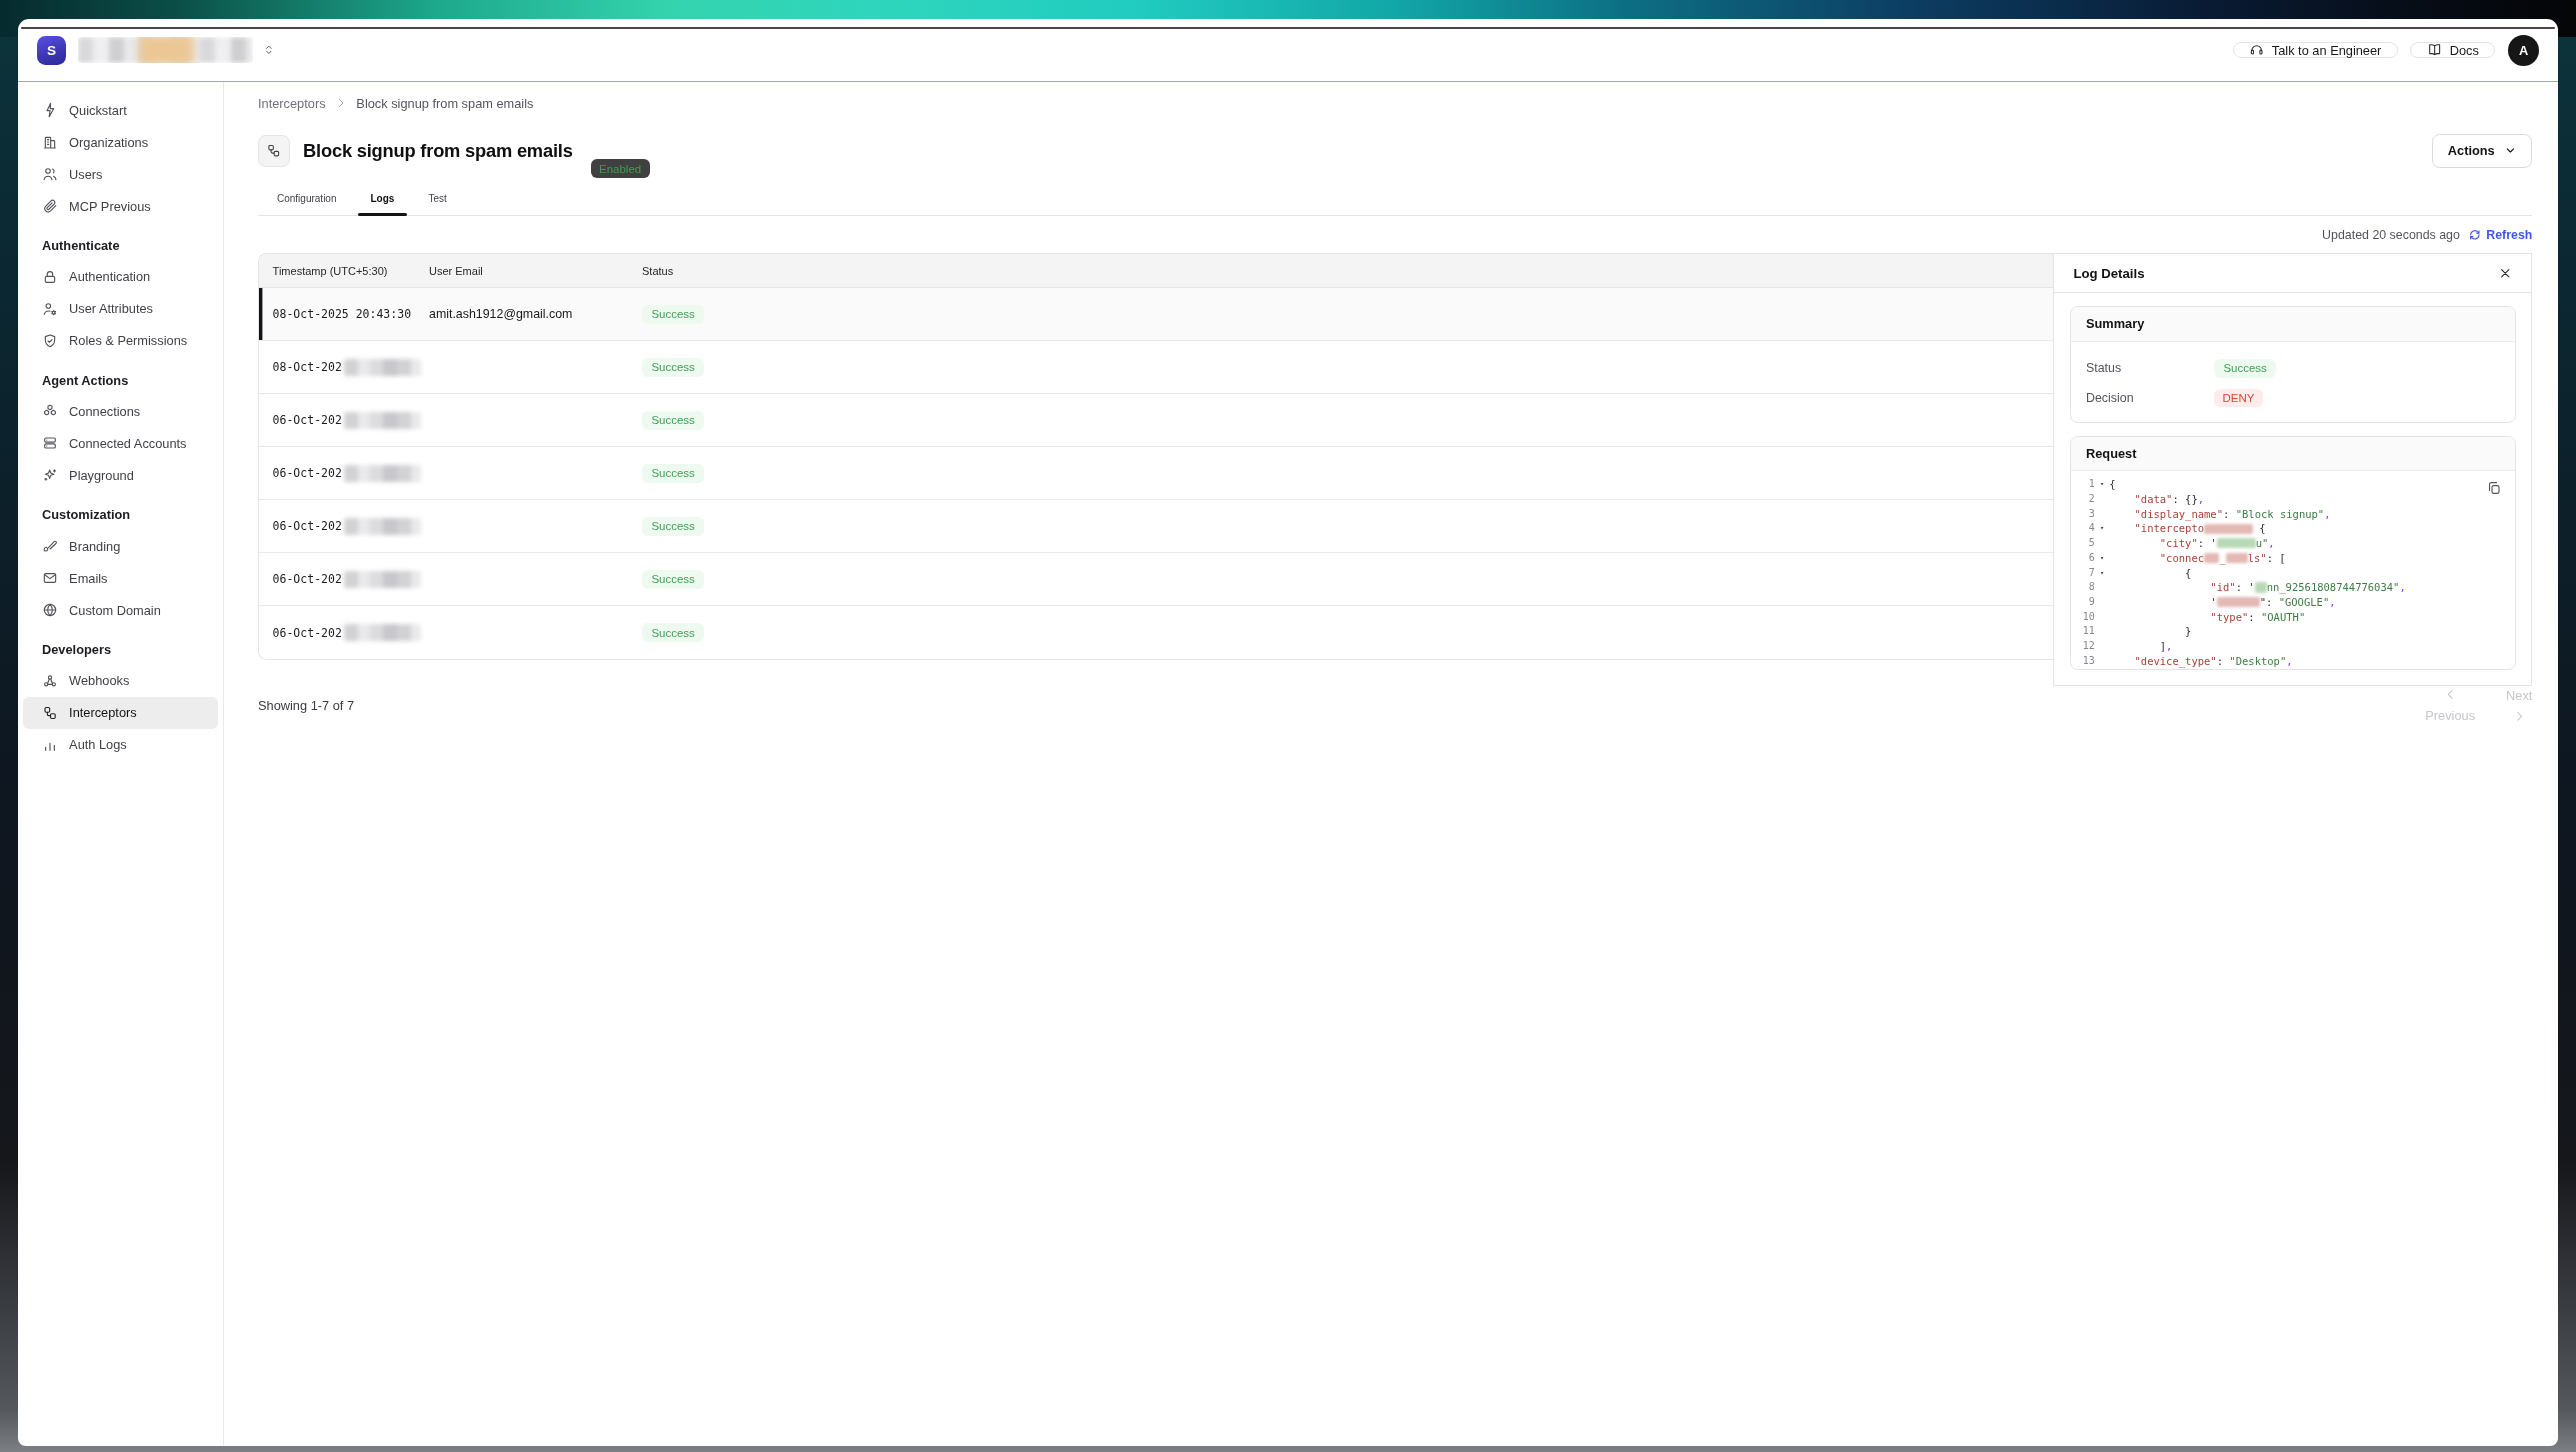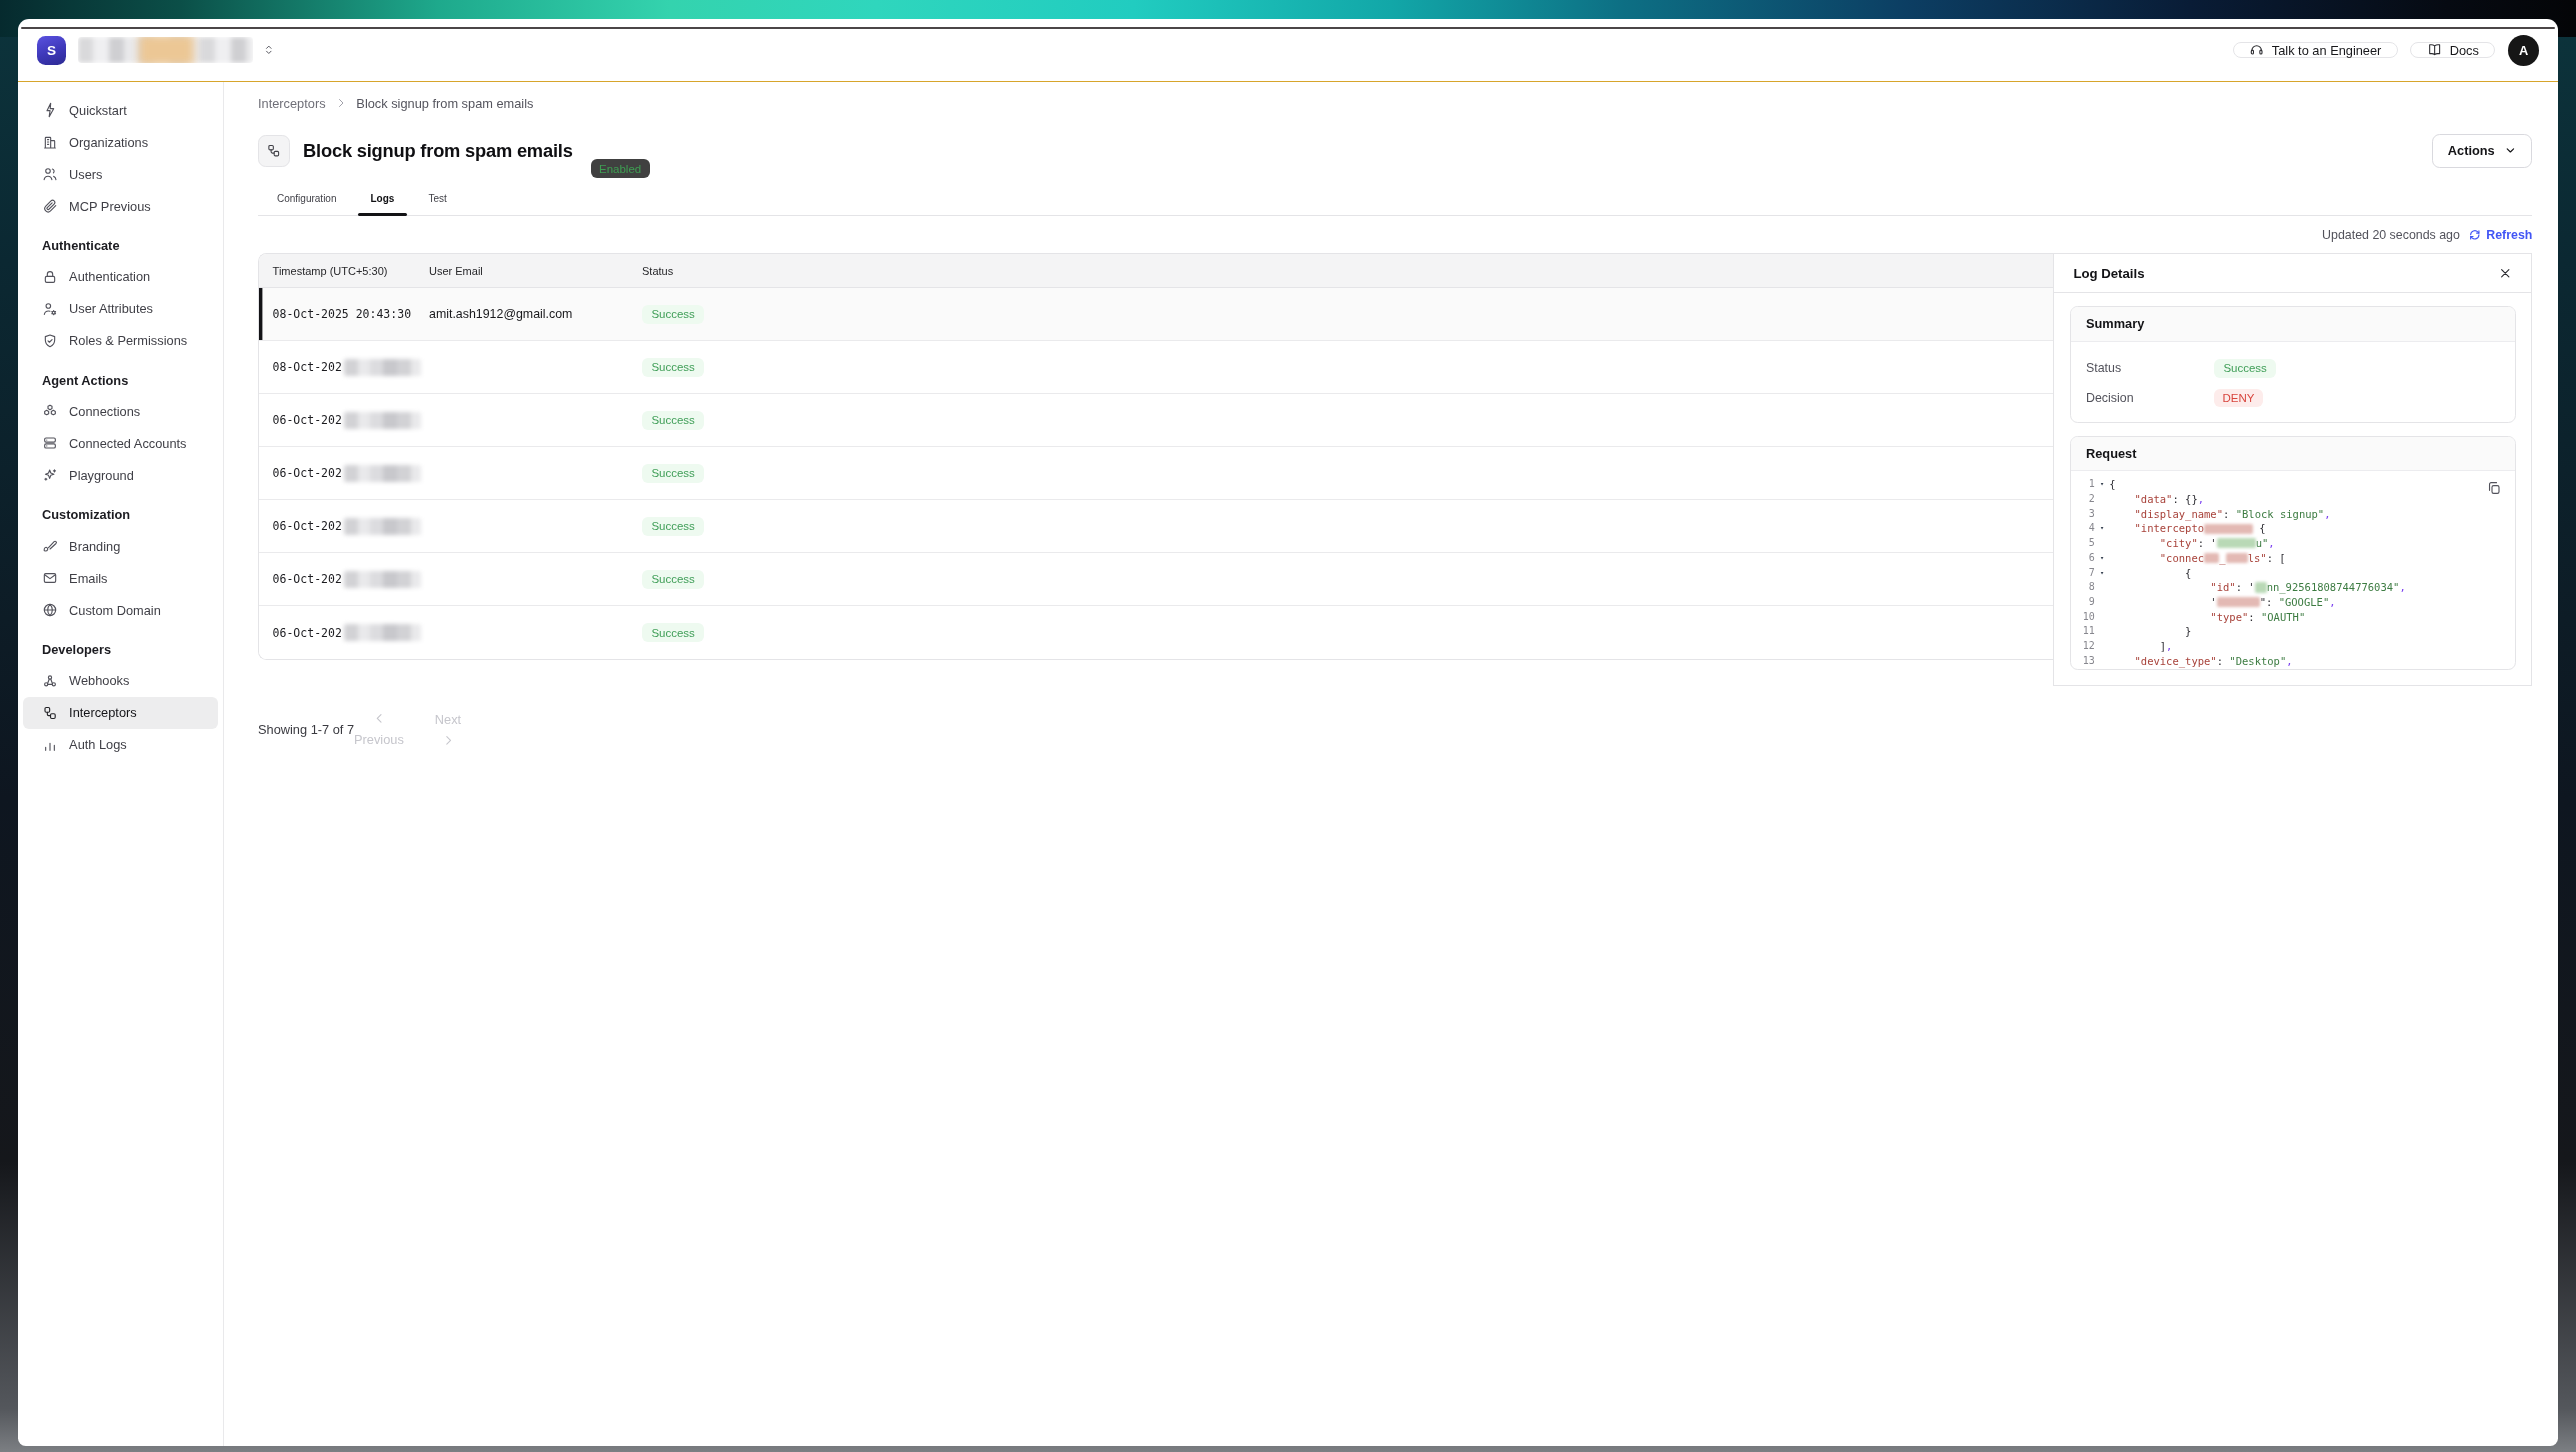--- a/index.html
+++ b/index.html
@@ -103,21 +103,21 @@
   .seg-key { color:#a8423a; }
   .seg-str { color:#3d7c42; }
   .seg-punc { color:#2f2f35; }
   .seg-comma { color:#7a3ff0; }
   .redact { display:inline-block; height:10.2px; border-radius:1.7px; filter:blur(1.7px); vertical-align:-1.3px; }
   .redact.rpink { background:#e3b9b4; }
   .redact.rgreen { background:#b9d9b6; }
   .copy-btn { position:absolute; top:8.5px; right:13.6px; width:16px; height:16px; color:#52525b; cursor:pointer; }
 
   
-  .footer-row { margin-top:26px; display:flex; align-items:center; font-size:12.8px; }
+  .footer-row { margin-top:2px; display:flex; align-items:center; justify-content:space-between; font-size:12.8px; }
   .showing { color:#3a3a40; }
   .pager { display:flex; align-items:center; gap:31px; color:#c6c6cc; font-weight:500; }
   .pg-btn { display:flex; align-items:center; gap:6.8px; cursor:default;flex-direction:column; }
   .pg-btn .icon { width:12.8px; height:12.8px; }
   .icon svg { width:100%; height:100%; display:block; }
 </style>
 </head>
 <body>
 
 <div class="desktop">

